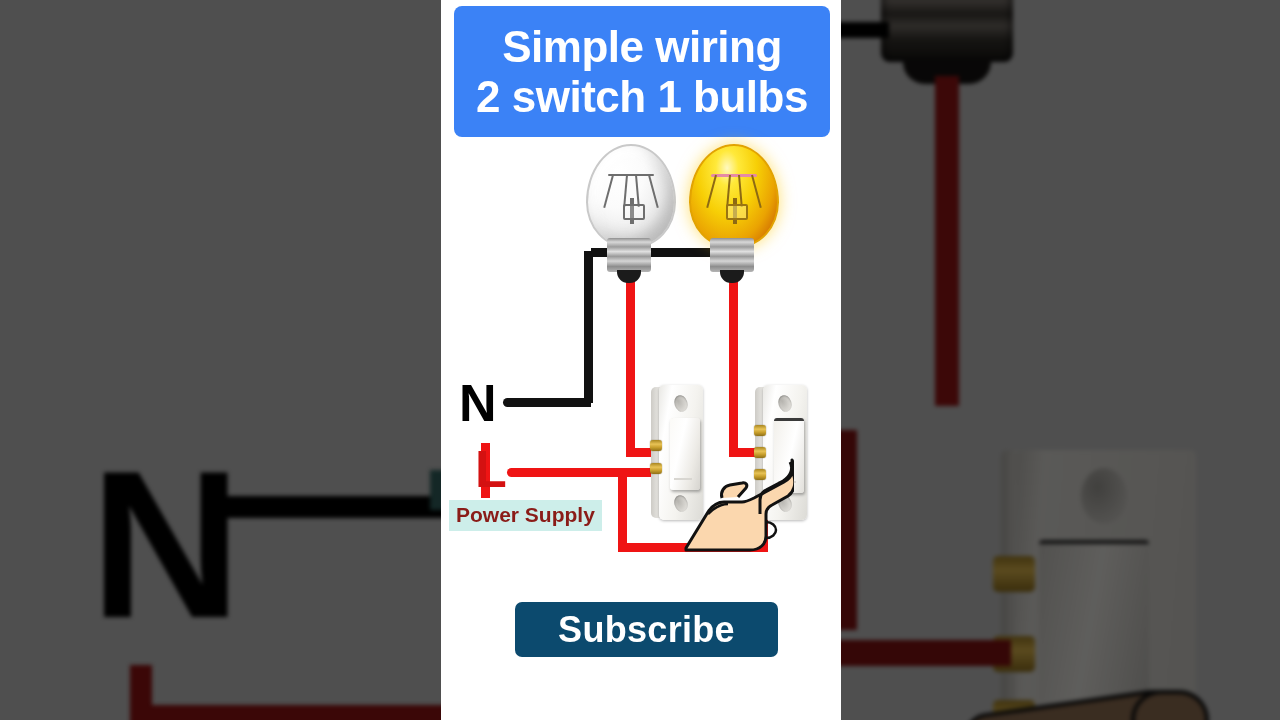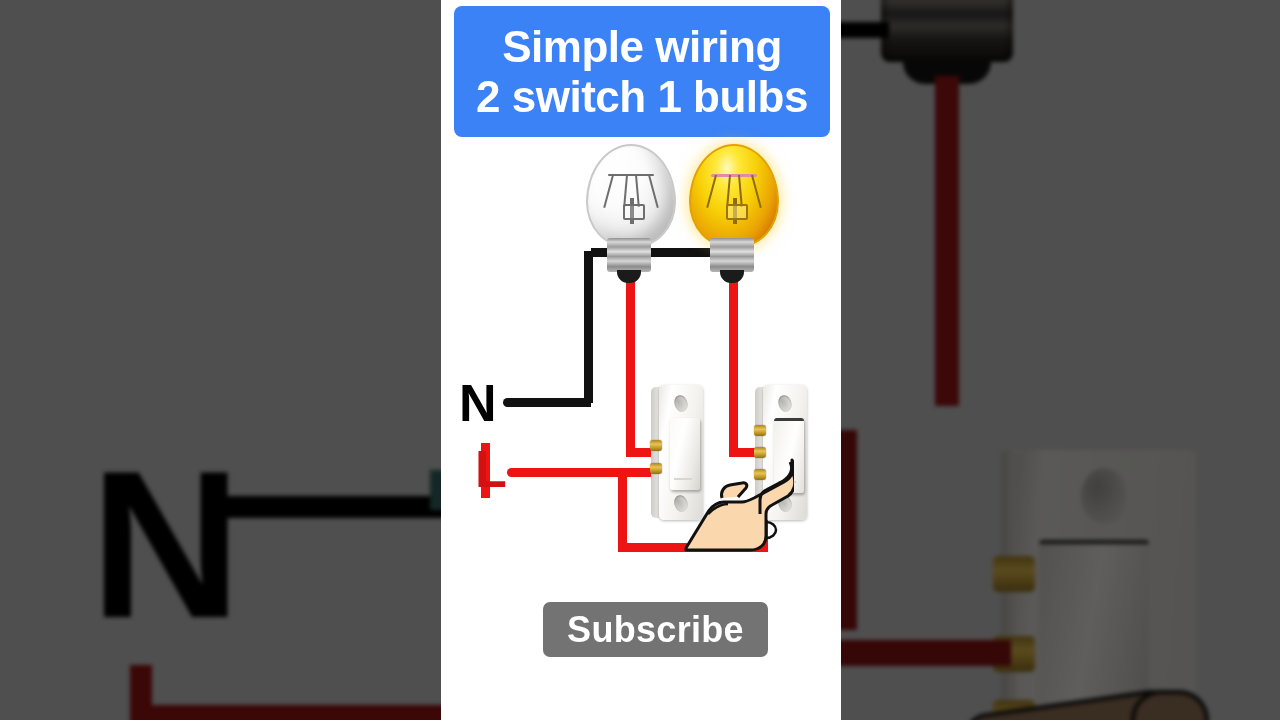--- a/index.html
+++ b/index.html
@@ -113,21 +113,21 @@
      border-top:3px solid #3a3a3a;}
   .sw-term{position:absolute;left:-1px;width:12px;height:11px;
      background:linear-gradient(180deg,#a9861f,#e8c356 38%,#c79e2c 68%,#8f7018);
      border-radius:3px;box-shadow:0 0 1px #5c4a10;}
 
   
   .hand{position:absolute;left:243px;top:452px;width:110px;height:100px;}
   .hand svg{display:block;}
 
   
-  .subscribe{position:absolute;left:102px;top:602px;width:225px;height:55px;background:#737373;border-radius:7px;
+  .subscribe{position:absolute;left:74px;top:602px;width:263px;height:55px;background:#0c4a6e;border-radius:7px;
      display:flex;align-items:center;justify-content:center;}
   .subscribe span{color:#fff;font:bold 36px/1 "Liberation Sans",sans-serif;letter-spacing:.3px;}
 </style>
 </head>
 <body>
 
 <div id="stage">
 
   <div class="bg-layer bg-left">
     <div class="bg-fill"></div>
@@ -219,20 +219,21 @@
           <div class="f-wire f-stem"></div>
           <div class="f-box"></div>
         </div>
       </div>
       <div class="bulb-base"></div>
       <div class="bulb-tip"></div>
     </div>
 
     <div class="lbl-N">N</div>
     <div class="lbl-L">L</div>
+    <div class="lbl-power">Power Supply</div>
 
     <div class="switch" style="left:210px;top:385px;">
       <div class="sw-edge"></div>
       <div class="sw-plate">
         <div class="sw-hole top"></div>
         <div class="sw-hole bot"></div>
       </div>
       <div class="sw-well"></div>
       <div class="sw-rocker"></div>
       <div class="sw-term" style="top:55px;"></div>

